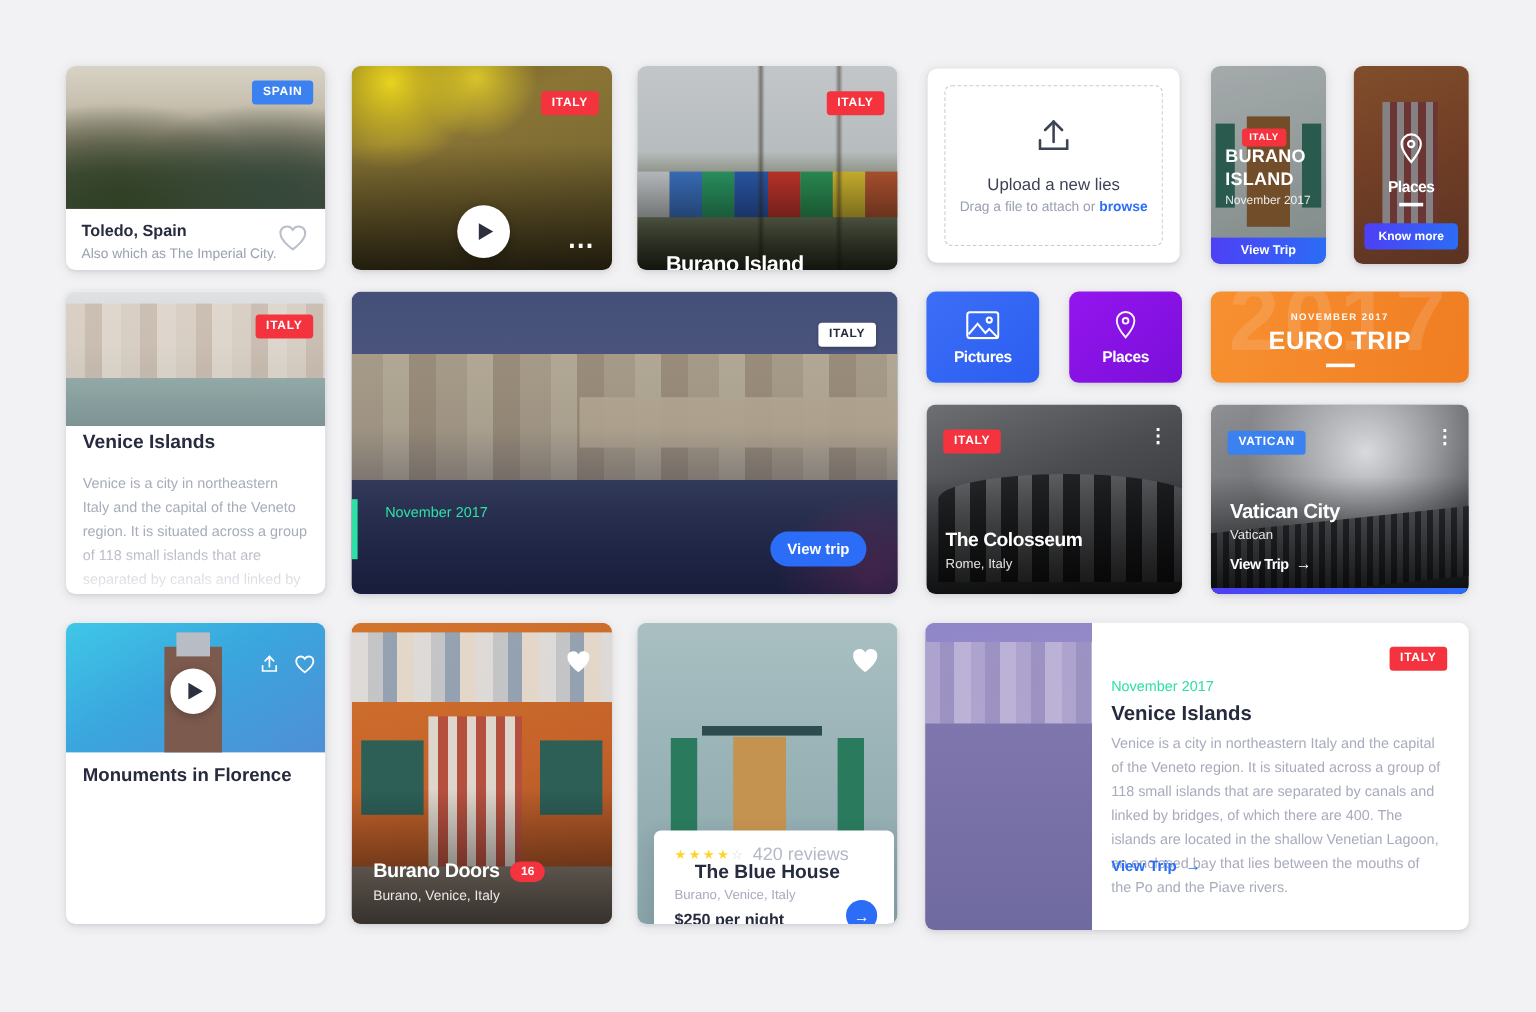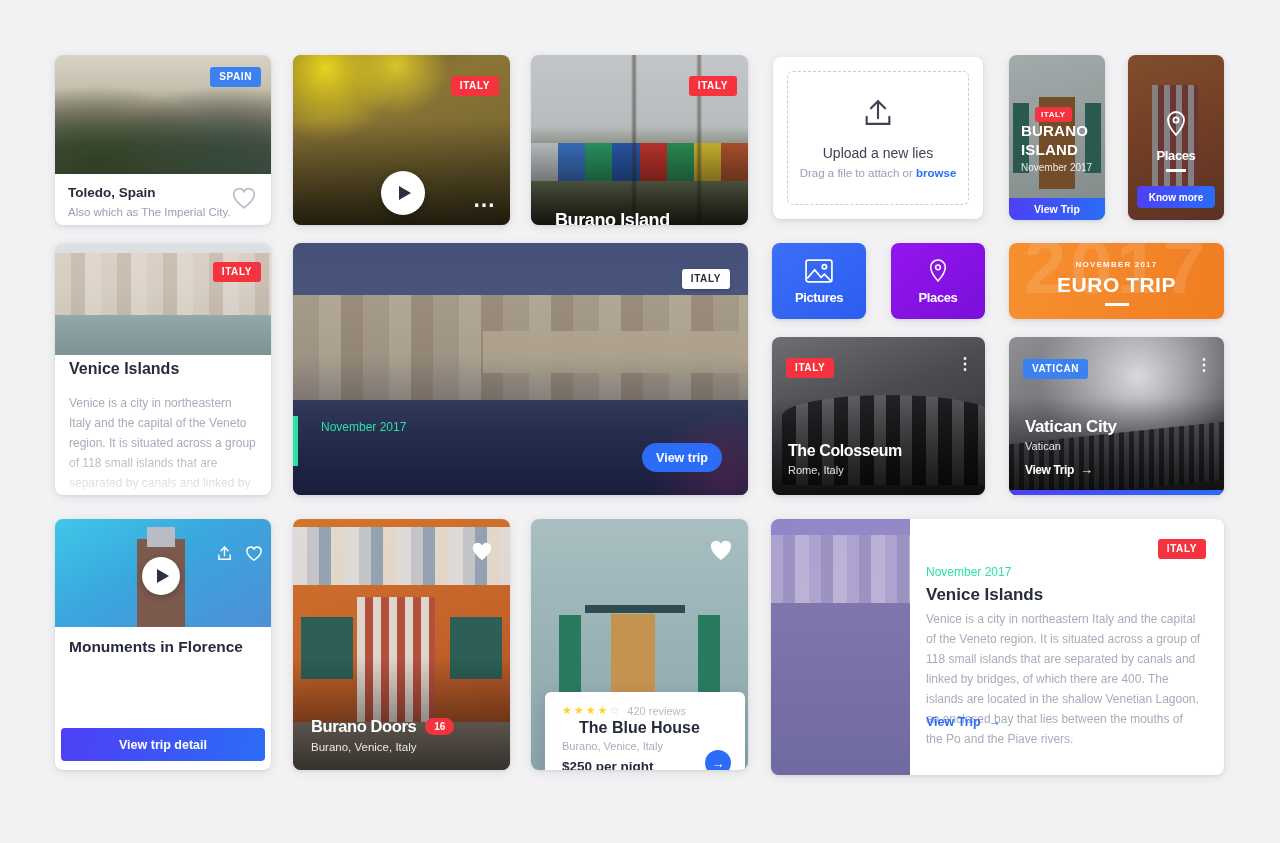--- a/index.html
+++ b/index.html
@@ -246,21 +246,20 @@
     <svg style="position:absolute;left:161px;top:26px;" width="17" height="17" viewBox="0 0 24 24" fill="none" stroke="#fff" stroke-width="2" stroke-linecap="round">
       <path d="M12 3v12"></path>
         <path d="M7 8l5-5 5 5"></path>
         <path d="M4 14v6h16v-6"></path>
     </svg>
     <svg style="position:absolute;left:190px;top:26px;" width="18" height="17" viewBox="0 0 24 22" fill="none" stroke="#fff" stroke-width="2">
       <path d="M12 20S2.5 13.5 2.5 7.6A5.1 5.1 0 0 1 12 5a5.1 5.1 0 0 1 9.5 2.6C21.5 13.5 12 20 12 20z"></path>
     </svg>
     <div class="play" style="left:87px;top:38px;width:38px;height:38px;"></div>
     <div class="h-dark" style="position:absolute;left:14px;top:119px;font-size:15.5px;">Monuments in Florence</div>
-    <div class="btn grad" style="position:absolute;left:6px;right:6px;bottom:9px;height:33px;border-radius:4px;font-size:12.5px;">View trip detail</div>
   </div>
 
   <div class="card" style="left:293px;top:519px;width:217px;height:251px;padding-left:40px;">
     <div class="img" style="background:linear-gradient(165deg,#d4752d 0%,#c4622a 50%,#9c4c24 100%);"></div>
     <div style="position:absolute;left:0;right:0;top:8px;height:58px;
          background:repeating-linear-gradient(90deg,#dfe3e6 0 14px,#c3ccd4 14px 26px,#8fa6bd 26px 38px,#e4e0d6 38px 52px);opacity:.92;"></div>
     <div style="position:absolute;left:64px;top:78px;width:78px;height:130px;
          background:repeating-linear-gradient(90deg,#ded6cc 0 8px,#b5503f 8px 16px);"></div>
     <div style="position:absolute;left:8px;top:98px;width:52px;height:62px;background:#2d5f57;"></div>
     <div style="position:absolute;right:8px;top:98px;width:52px;height:62px;background:#2d5f57;"></div>
@@ -282,21 +281,21 @@
     <div style="position:absolute;left:54px;top:86px;width:100px;height:8px;background:#2e4c4f;"></div>
     <div style="position:absolute;left:28px;top:96px;width:22px;height:82px;background:#2a7a5e;"></div>
     <div style="position:absolute;right:28px;top:96px;width:22px;height:82px;background:#2a7a5e;"></div>
     <svg style="position:absolute;right:15px;top:20px;" width="24" height="22" viewBox="0 0 24 22" fill="#fff">
       <path d="M12 21S2 14 2 7.8A5.3 5.3 0 0 1 12 4.8 5.3 5.3 0 0 1 22 7.8C22 14 12 21 12 21z"></path>
     </svg>
     <div class="card" style="left:14px;right:-15px;top:173px;width:200px;height:88px;border-radius:6px;
          box-shadow:0 6px 18px rgba(30,35,60,.15);">
       <div style="position:absolute;left:17px;top:12px;display:flex;align-items:center;">
         <span class="stars" style="font-size:11px;">★★★★<span style="color:#d7dbe2">☆</span></span>
-        <span style="font-size:11px;color:#b4b9c5;margin-left:6px;">420 reviews</span>
+        <span style="font-size:15px;color:#b4b9c5;margin-left:6px;">420 reviews</span>
       </div>
       <div class="h-dark" style="position:absolute;left:34px;top:27px;font-size:16px;">The Blue House</div>
       <div style="position:absolute;left:17px;top:48px;font-size:11px;color:#a7acba;">Burano, Venice, Italy</div>
       <div class="h-dark" style="position:absolute;left:17px;top:67px;font-size:13.5px;">$250 per night</div>
       <div style="position:absolute;right:14px;top:58px;width:26px;height:26px;border-radius:50%;background:#2b6df6;
            display:flex;align-items:center;justify-content:center;">
         <span style="color:#fff;font-size:13px;">→</span>
       </div>
     </div>
   </div>

